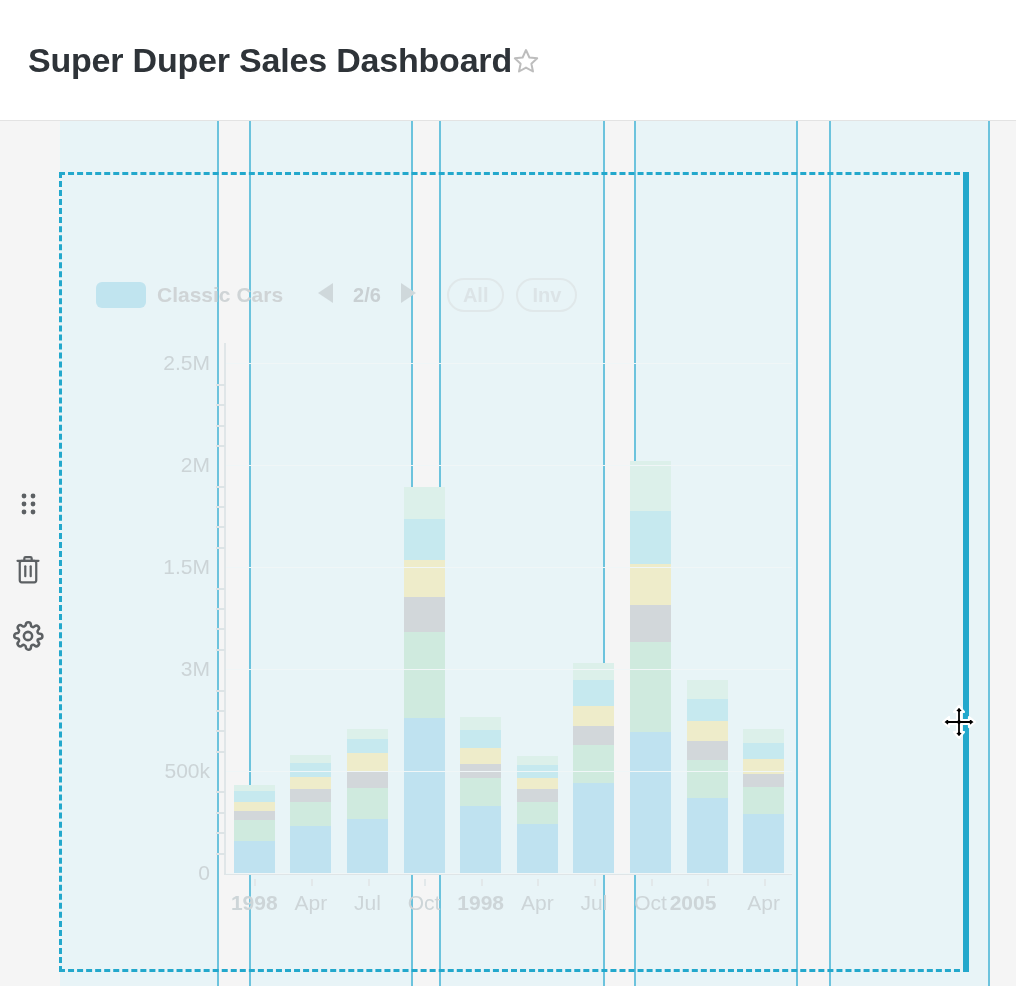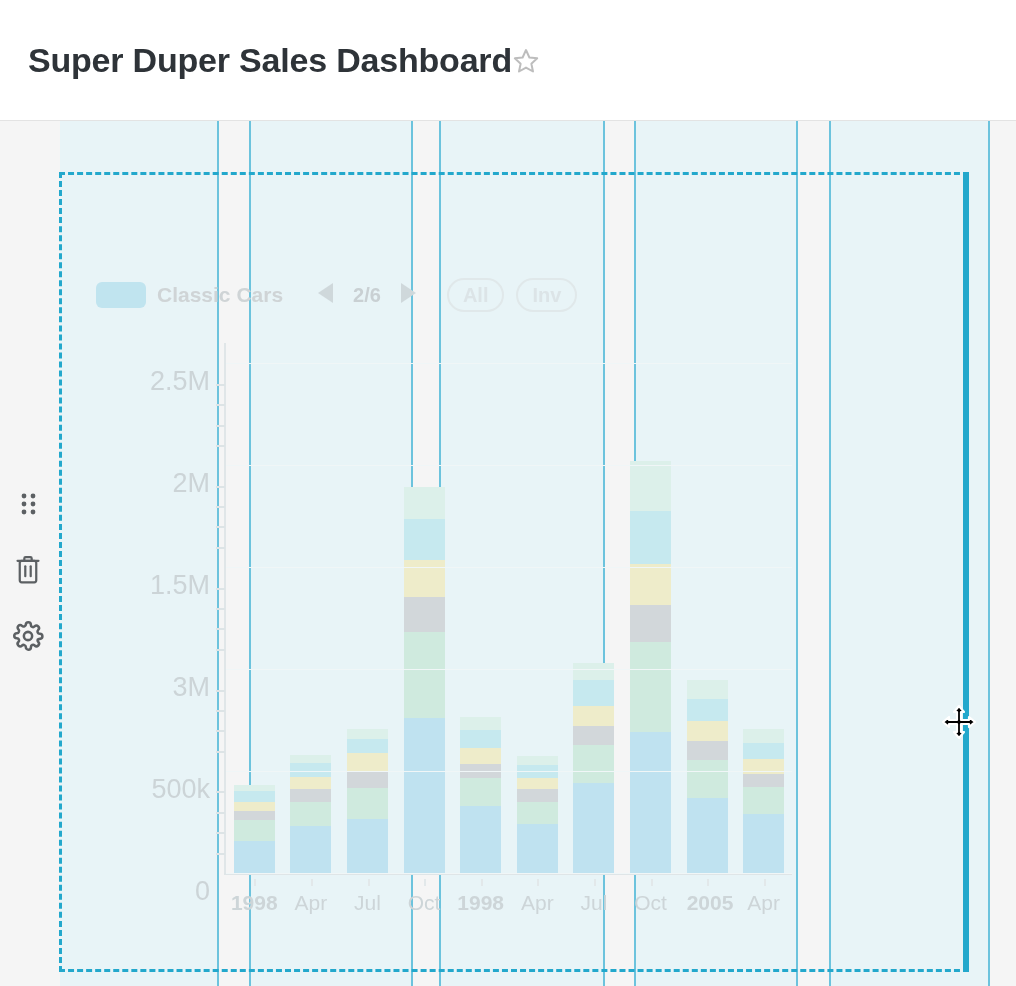--- a/index.html
+++ b/index.html
@@ -107,22 +107,22 @@
   }
 
   
   .plot{
     position:absolute;left:36px;top:170px;width:840px;height:560px;
   }
   .y-labels{
     position:absolute;left:0;top:0;width:120px;height:530px;
   }
   .y-lab{
-    position:absolute;right:6px;font-size:27px;color:#ccd4d7;
-    transform:translateY(-50%);white-space:nowrap;margin-top:18px;
+    position:absolute;right:6px;font-size:21px;color:#ccd4d7;
+    transform:translateY(-50%);white-space:nowrap;
   }
   .axis-vert{
     position:absolute;left:128px;top:0;width:2px;height:530px;background:#e0e6e8;
   }
   .axis-horiz{
     position:absolute;left:128px;top:530px;width:568px;height:2px;background:#dfe5e7;
   }
   .tick-minor{
     position:absolute;left:120px;width:9px;height:2px;background:#dde4e6;
   }
@@ -351,21 +351,21 @@
             <div class="x-lab" style="left: 200.1px; top: 12px;">Oct</div>
             <div class="x-tick" style="left: 256.7px;"></div>
             <div class="x-lab major" style="left: 256.7px; top: 12px;">1998</div>
             <div class="x-tick" style="left: 313.3px;"></div>
             <div class="x-lab" style="left: 313.3px; top: 12px;">Apr</div>
             <div class="x-tick" style="left: 369.9px;"></div>
             <div class="x-lab" style="left: 369.9px; top: 12px;">Jul</div>
             <div class="x-tick" style="left: 426.5px;"></div>
             <div class="x-lab" style="left: 426.5px; top: 12px;">Oct</div>
             <div class="x-tick" style="left: 483.1px;"></div>
-            <div class="x-lab major" style="left: 486px; top: 12px; text-align: right;">2005</div>
+            <div class="x-lab major" style="left: 469px; top: 12px; text-align: right;">2005</div>
             <div class="x-tick" style="left: 539.7px;"></div>
             <div class="x-lab" style="left: 539.7px; top: 12px;">Apr</div>
           </div>
       <div class="gridline-h" style="top: 530px;"></div>
           <div class="gridline-h" style="top: 428.077px;"></div>
           <div class="gridline-h" style="top: 326.154px;"></div>
           <div class="gridline-h" style="top: 224.231px;"></div>
           <div class="gridline-h" style="top: 122.308px;"></div>
           <div class="gridline-h" style="top: 20.3846px;"></div>
           <div class="tick-minor" style="top: 509.615px;"></div>

